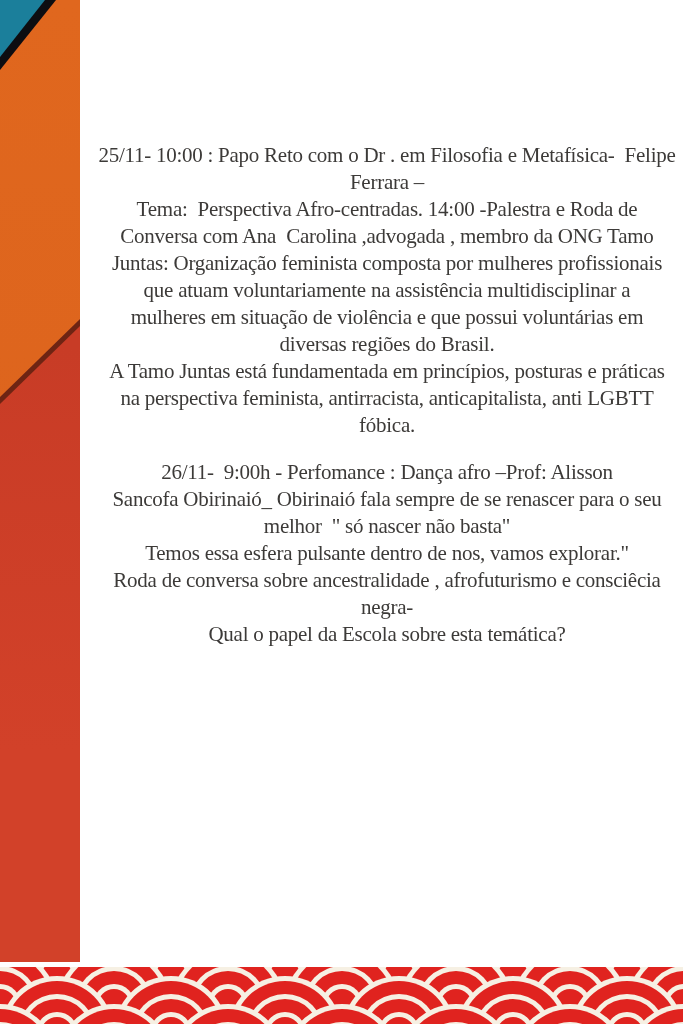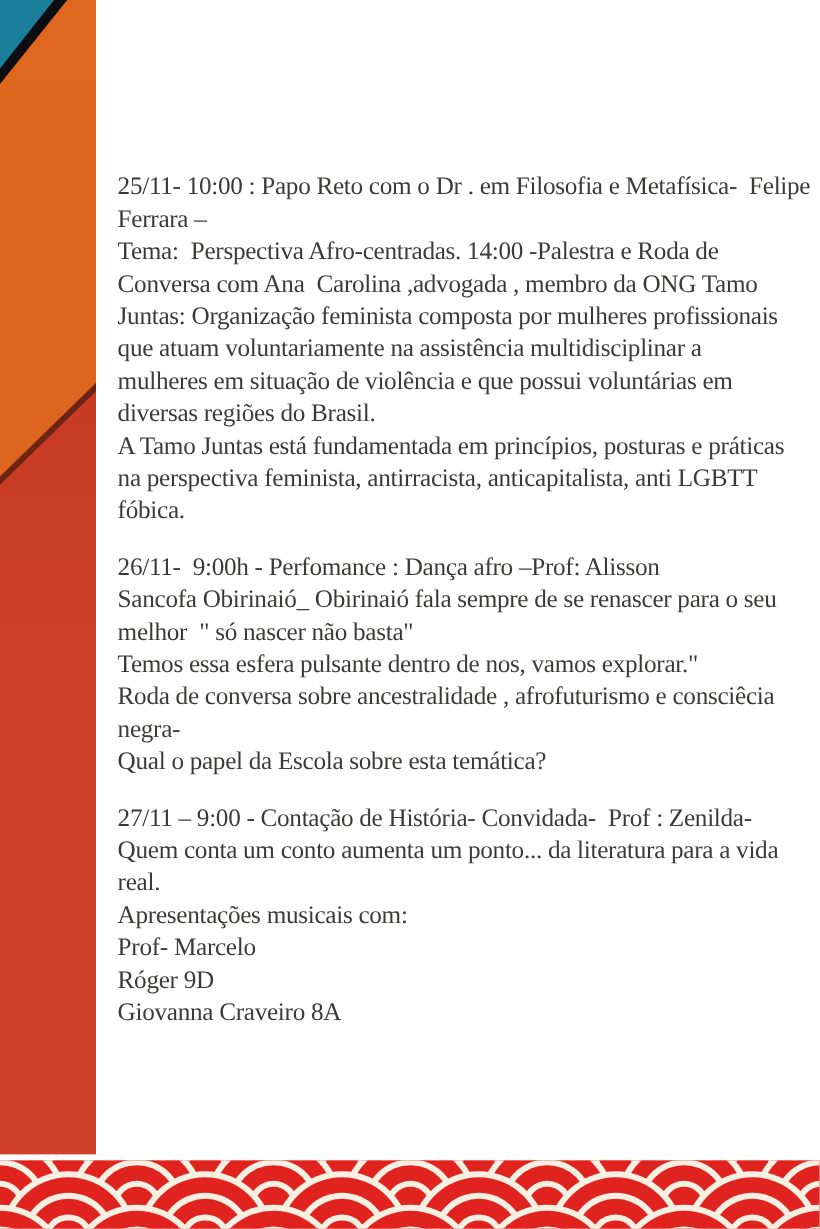--- a/index.html
+++ b/index.html
@@ -33,21 +33,21 @@
   .strip-teal{
     background:var(--strip-teal,#1b7f9b);
     clip-path:polygon(0 0,45px 0,0 57px);
   }
   
   .content{
     position:absolute;left:98px;top:142px;width:578px;
     color:var(--text-color,#3c3a38);
     font-size:21px;line-height:27px;letter-spacing:-0.25px;
   }
-  .content p{margin:0 0 20px 0;white-space:pre-wrap;}
+  .content p{margin:0 0 20px 0;white-space:pre-wrap;text-align:center;}
   
   .wave{position:absolute;left:0;bottom:0;width:683px;height:57px;display:block;}
 </style>
 </head>
 <body>
 
 <div class="strip">
   <div class="layer strip-red"></div>
   <div class="layer strip-shadow"></div>
   <div class="layer strip-orange"></div>
@@ -67,27 +67,20 @@
 A Tamo Juntas está fundamentada em princípios, posturas e práticas
 na perspectiva feminista, antirracista, anticapitalista, anti LGBTT
 fóbica.</p>
   <p>26/11-  9:00h - Perfomance : Dança afro –Prof: Alisson
 Sancofa Obirinaió_ Obirinaió fala sempre de se renascer para o seu
 melhor  " só nascer não basta"
 Temos essa esfera pulsante dentro de nos, vamos explorar."
 Roda de conversa sobre ancestralidade , afrofuturismo e consciêcia
 negra-
 Qual o papel da Escola sobre esta temática?</p>
-  <p>27/11 – 9:00 - Contação de História- Convidada-  Prof : Zenilda-
-Quem conta um conto aumenta um ponto... da literatura para a vida
-real.
-Apresentações musicais com:
-Prof- Marcelo
-Róger 9D
-Giovanna Craveiro 8A</p>
 </main>
 
 <svg class="wave" viewBox="0 0 683 57" aria-hidden="true">
     <circle cx="-114" cy="-18" r="57" fill="#f6f0e3"></circle>
     <circle cx="-114" cy="-18" r="52" fill="#e0231f"></circle>
     <circle cx="-114" cy="-18" r="39" fill="#f6f0e3"></circle>
     <circle cx="-114" cy="-18" r="34" fill="#e0231f"></circle>
     <circle cx="-114" cy="-18" r="21" fill="#f6f0e3"></circle>
     <circle cx="-114" cy="-18" r="16" fill="#e0231f"></circle>
     <circle cx="0" cy="-18" r="57" fill="#f6f0e3"></circle>

